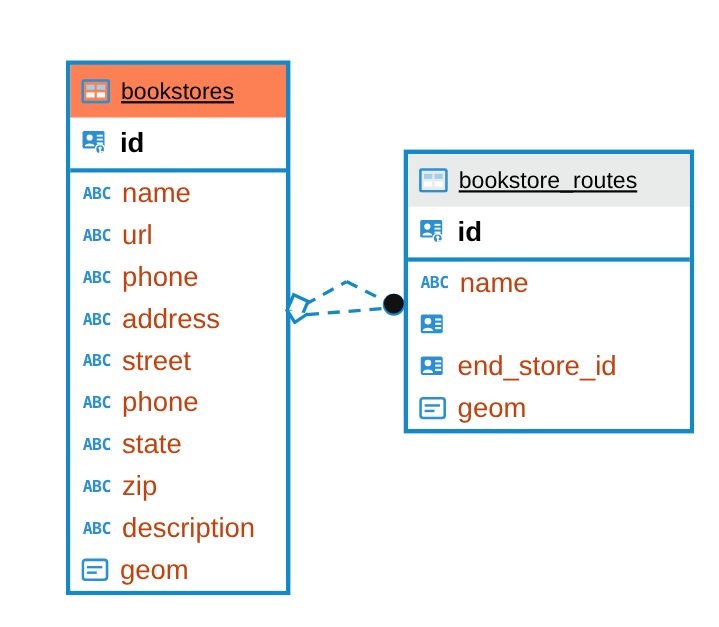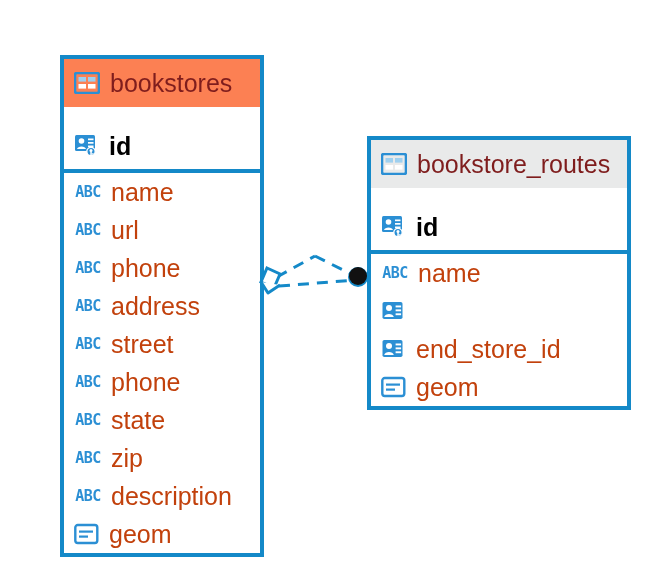--- a/index.html
+++ b/index.html
@@ -33,41 +33,41 @@
     top: 136px;
     width: 264px;
   }
 
   .entity-header {
     display: flex;
     align-items: center;
     height: 48px;
     padding: 0 10px;
     box-sizing: border-box;
-    font-size: 25px;
-    color: #7f1d1d;
+    font-size: 21px;
+    color: #000000;
+    text-decoration: underline;
   }
   .entity-header.orange { background: #fc8053; }
   .entity-header.grey  { background: #e9eaea; }
 
   .entity-header .hdr-label {
     margin-left: 10px;
     line-height: 1;
     white-space: nowrap;
   }
 
   
   .pk-row {
     display: flex;
     align-items: center;
     height: 46px;
     padding: 0 10px;
     box-sizing: border-box;
     background: #ffffff;
-    margin-top: 16px;
   }
   .pk-row .col-label {
     margin-left: 9px;
     font-size: 25px;
     font-weight: bold;
     color: #000000;
     line-height: 1;
   }
 
   .pk-separator {

